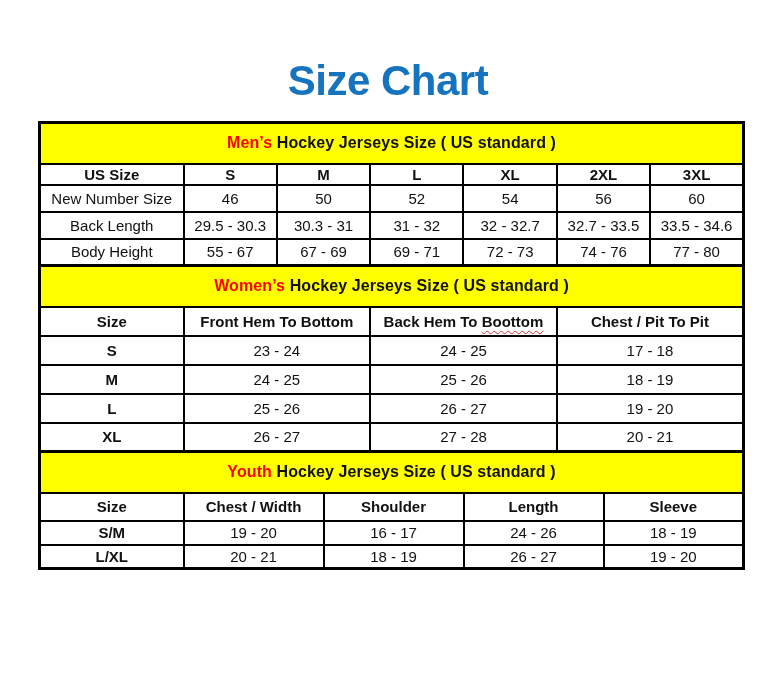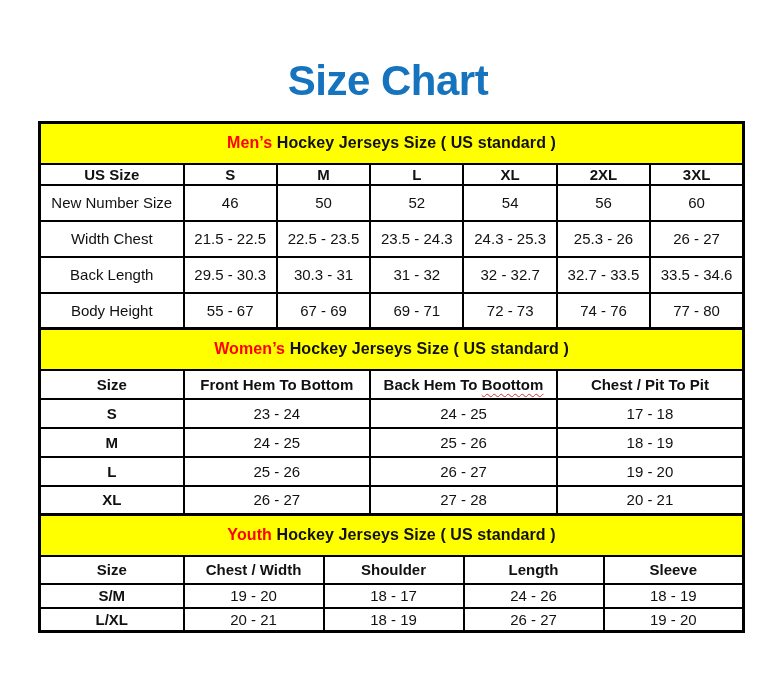--- a/index.html
+++ b/index.html
@@ -49,21 +49,21 @@
     height:41px;
     font-size:16px;
     font-weight:bold;
     letter-spacing:0.1px;
   }
   .bar .accent{color:var(--accent-red);}
   .size-table thead tr.cols th{font-weight:bold;height:17px;}
   .size-table tbody th{font-weight:bold;}
   .size-table tbody td{font-weight:normal;}
   .t-mens tbody th{font-weight:normal;}
-  .t-mens tbody tr{height:36px;}
+  .t-mens tbody tr{height:27px;}
   .t-womens tbody tr{height:29px;}
   .t-womens thead tr.cols th{height:29px;}
   .t-youth tbody tr{height:24px;}
   .t-youth thead tr.cols th{height:28px;}
   .squiggle{
     text-decoration:underline;
     text-decoration-style:wavy;
     text-decoration-color:#D43030;
     text-decoration-thickness:1px;
     text-underline-offset:3px;
@@ -105,29 +105,20 @@
         <tr>
           <th>New Number Size</th>
           <td>46</td>
           <td>50</td>
           <td>52</td>
           <td>54</td>
           <td>56</td>
           <td>60</td>
         </tr>
         <tr>
-          <th>Width Chest</th>
-          <td>21.5 - 22.5</td>
-          <td>22.5 - 23.5</td>
-          <td>23.5 - 24.3</td>
-          <td>24.3 - 25.3</td>
-          <td>25.3 - 26</td>
-          <td>26 - 27</td>
-        </tr>
-        <tr>
           <th>Back Length</th>
           <td>29.5 - 30.3</td>
           <td>30.3 - 31</td>
           <td>31 - 32</td>
           <td>32 - 32.7</td>
           <td>32.7 - 33.5</td>
           <td>33.5 - 34.6</td>
         </tr>
         <tr>
           <th>Body Height</th>
@@ -204,21 +195,21 @@
           <th>Chest / Width</th>
           <th>Shoulder</th>
           <th>Length</th>
           <th>Sleeve</th>
         </tr>
     </thead>
     <tbody>
         <tr>
           <th>S/M</th>
           <td>19 - 20</td>
-          <td>18 - 17</td>
+          <td>16 - 17</td>
           <td>24 - 26</td>
           <td>18 - 19</td>
         </tr>
         <tr>
           <th>L/XL</th>
           <td>20 - 21</td>
           <td>18 - 19</td>
           <td>26 - 27</td>
           <td>19 - 20</td>
         </tr>

